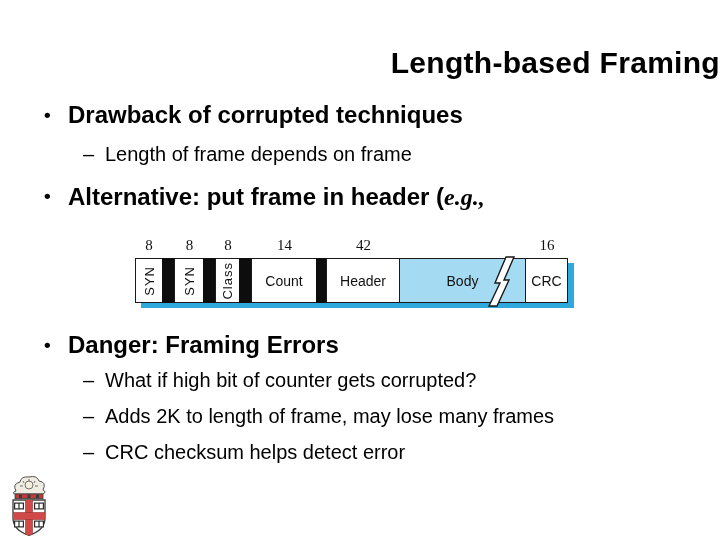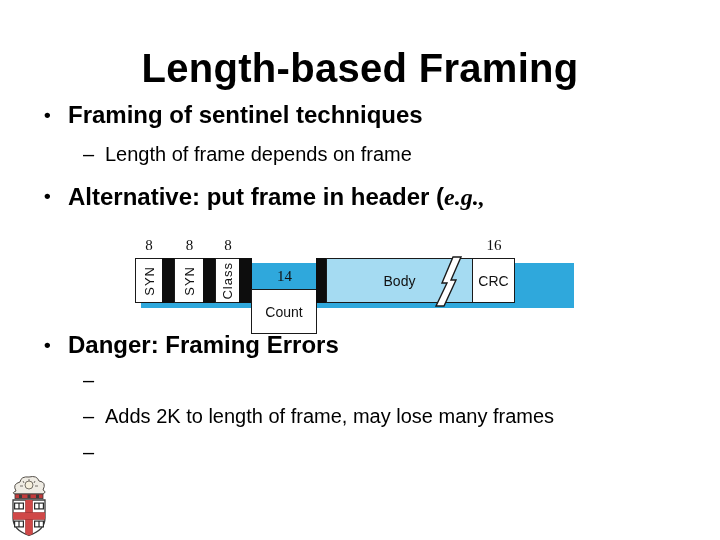--- a/index.html
+++ b/index.html
@@ -1,22 +1,22 @@
 <!DOCTYPE html>
 <html><head>
 <meta charset="utf-8">
 <style>
   html,body{margin:0;padding:0;background:#fff;}
   .slide{
     position:relative;width:720px;height:540px;background:#ffffff;
     font-family:"Liberation Sans",sans-serif;color:#000;overflow:hidden;
   }
   .title{
-    position:absolute;top:46px;left:0;width:100%;text-align:center;
-    font-size:40px;font-weight:bold;letter-spacing:.3px;
+    position:absolute;top:46px;left:0;width:100%;text-align:right;
+    font-size:30px;font-weight:bold;letter-spacing:.3px;
   }
   .bullet{position:absolute;display:flex;font-weight:bold;font-size:24px;line-height:30px;}
   .bullet .dot{width:24px;font-size:19px;line-height:30px;}
   .bullet.b1{top:100px;left:44px;}
   .bullet.b2{top:179px;left:44px;line-height:35px;}
   .bullet.b2 .dot{line-height:33px;}
   .bullet.b3{top:330px;left:44px;}
   .it{font-style:italic;font-family:Liberation Serif, serif;}
   .sub{position:absolute;display:flex;font-size:20px;line-height:25px;}
   .sub .dash{width:22px;}
@@ -36,36 +36,36 @@
   }
   .fbox{
     height:45px;box-sizing:border-box;background:#fff;border:1px solid #1a1a1a;
     display:flex;align-items:center;justify-content:center;font-size:14px;color:#111;
   }
   .fcol + .fcol .fbox{margin-left:-1px;}
   .sepbox{background:#0d0d0d;border-color:#0d0d0d;}
   .vert{writing-mode:vertical-rl;transform:rotate(180deg);letter-spacing:1px;font-size:13px;}
   .w-syn1{width:28px;} .w-syn2{width:29px;} .w-class{width:24px;}
   .w-sep{width:12px;} .w-sep2{width:10px;}
-  .w-count{width:65px;margin-top:31px;} .w-header{width:73px;} .w-body{width:146px;} .w-crc{width:42px;}
+  .w-count{width:65px;} .w-header{width:73px;} .w-body{width:126px;} .w-crc{width:42px;}
   .bodybox{background:#A5DBF2;position:relative;}
   .bolt{position:absolute;right:8px;top:-3px;height:51px;width:30px;}
 
   .logo{position:absolute;left:6px;top:474px;width:46px;height:64px;}
 </style>
 </head>
 <body>
 
 <div class="slide">
 
   <div class="title">Length-based Framing</div>
 
   <div class="bullet b1">
     <span class="dot">•</span>
-    <span>Framing of sentinel techniques</span>
+    <span>Drawback of corrupted techniques</span>
   </div>
   <div class="sub s1">
     <span class="dash">–</span>
     <span>Length of frame depends on frame</span>
   </div>
 
   <div class="bullet b2">
     <span class="dot">•</span>
     <span><span>Alternative: put frame in header (</span><span class="it">e.g.,</span></span>
   </div>
@@ -102,20 +102,26 @@
         </div>
       <div class="fcol w-count">
         <div class="bits">14</div>
         <div class="fbox">
             <span>Count</span>
           </div>
       </div>
       <div class="fcol w-sep2">
           <div class="fbox sepbox"></div>
         </div>
+      <div class="fcol w-header">
+        <div class="bits">42</div>
+        <div class="fbox">
+            <span>Header</span>
+          </div>
+      </div>
       <div class="fcol w-body">
         <div class="bits"></div>
         <div class="fbox bodybox">
           <span>Body</span>
           <svg class="bolt" viewBox="0 0 30 51" preserveAspectRatio="none">
             <polygon points="19,1 27,1 17,24 22,24 10,50 2,50 13,27 8,27" fill="#ffffff" stroke="#1a1a1a" stroke-width="1.4"></polygon>
           </svg>
         </div>
       </div>
       <div class="fcol w-crc">
@@ -127,27 +133,29 @@
     </div>
   </div>
 
   <div class="bullet b3">
     <span class="dot">•</span>
     <span>Danger: Framing Errors</span>
   </div>
   <div class="subs">
     <div class="subrow">
       <span class="dash">–</span>
+      <span>What if high bit of counter gets corrupted?</span>
     </div>
     <div class="subrow">
       <span class="dash">–</span>
       <span>Adds 2K to length of frame, may lose many frames</span>
     </div>
     <div class="subrow">
       <span class="dash">–</span>
+      <span>CRC checksum helps detect error</span>
     </div>
   </div>
 
   <svg class="logo" viewBox="0 0 46 64">
     <defs>
       <clipPath id="shieldclip">
         <path d="M7,26 H39 V44 Q39,56 23,61.5 Q7,56 7,44 Z"></path>
       </clipPath>
     </defs>
 

